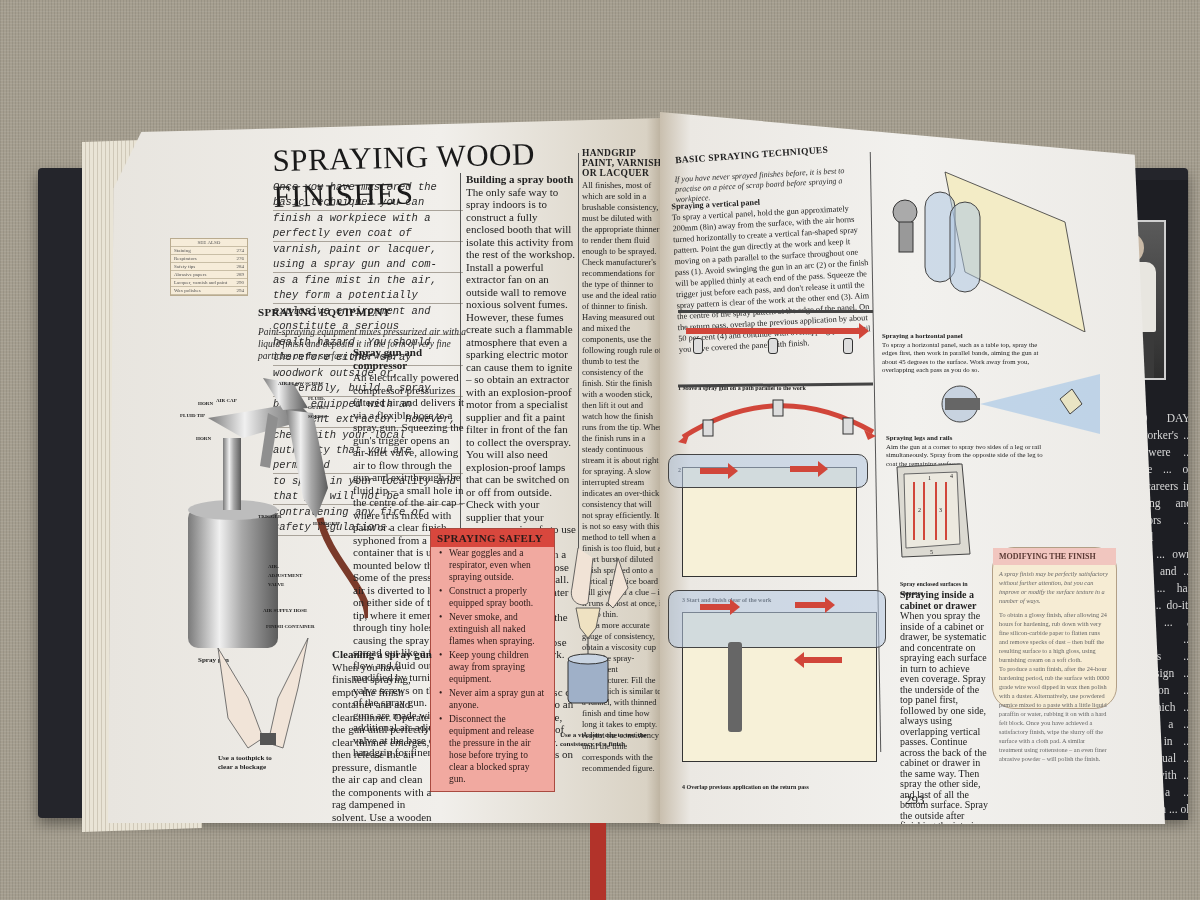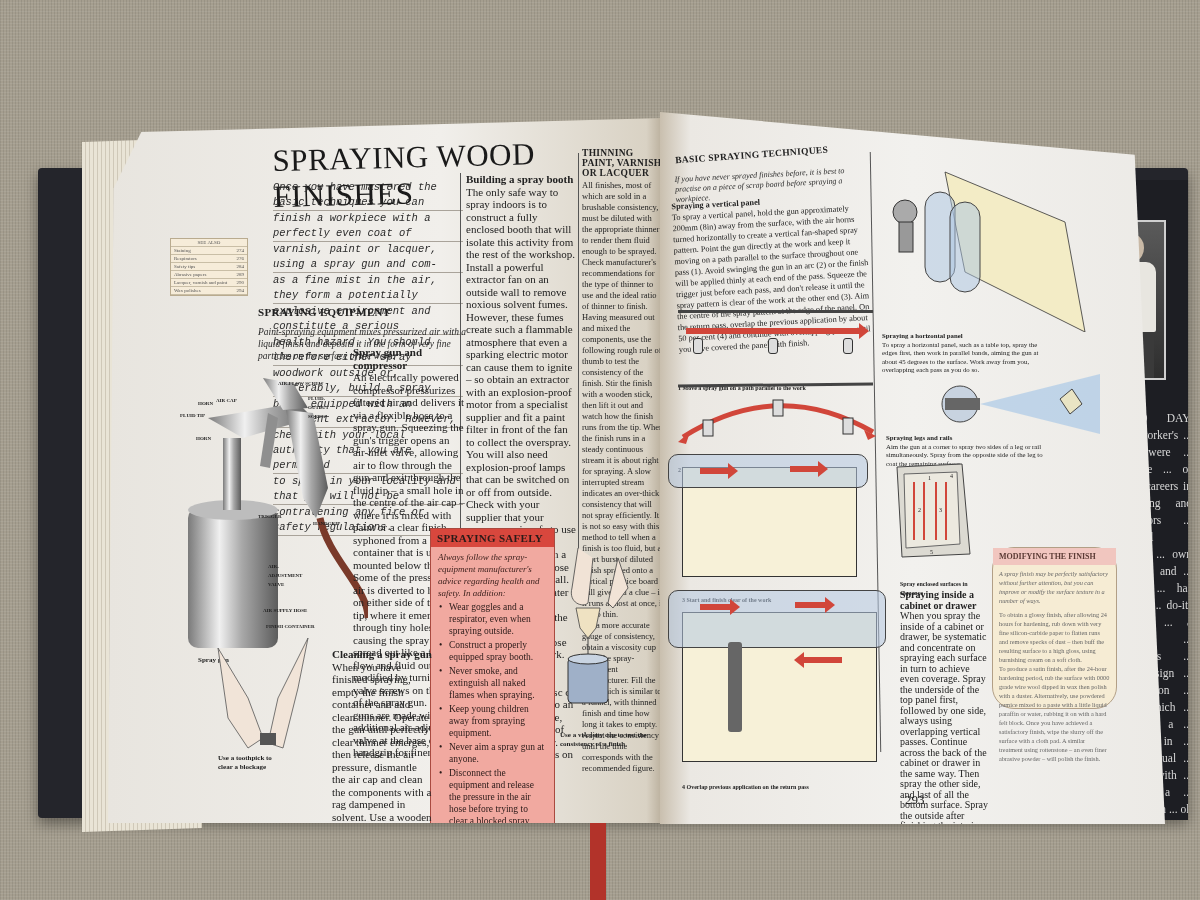--- a/index.html
+++ b/index.html
@@ -188,30 +188,29 @@
     <span>An electrically powered compressor pressurizes filtered air and delivers it via a flexible hose to a spray gun. Squeezing the gun's trigger opens an air-inlet valve, allowing air to flow through the gun and exit through the fluid tip – a small hole in the centre of the air cap – where it is mixed with paint or a clear finish syphoned from a sealed container that is usually mounted below the gun. Some of the pressurized air is diverted to horns on either side of the fluid tip, where it emerges through tiny holes causing the spray to spread out like a fan. Air flow and fluid output are modified by turning valve screws on the back of the spray gun. Some guns are made with an additional air-adjustment valve at the base of the handgrip for finer tuning.</span>
   </div>
 
   <div class="abs body" style="left:358px; top:55px; width:110px;">
     <b>Building a spray booth</b>
     <span>The only safe way to spray indoors is to construct a fully enclosed booth that will isolate this activity from the rest of the workshop. Install a powerful extractor fan on an outside wall to remove noxious solvent fumes. However, these fumes create such a flammable atmosphere that even a sparking electric motor can cause them to ignite – so obtain an extractor with an explosion-proof motor from a specialist supplier and fit a paint filter in front of the fan to collect the overspray. You will also need explosion-proof lamps that can be switched on or off from outside. Check with your supplier that your compressor is safe to use inside the booth, or install it outside with a connection for the hose fitted to the booth wall. Ideally, include a water trap at this point to prevent moisture in the pressurized air condensing in the hose and spoiling the work. To hold small workpieces, make a turntable, using a disc of chipboard screwed to an old swivel-chair base, and stand it in front of the filtered extractor. Support larger pieces on trestles.</span>
   </div>
 
   <div class="vrule" style="left:470px; top:35px; height:420px;"></div>
 
-  <div class="abs h2" style="left:474px; top:30px; width:80px; font-size:9.5px;">THINNING PAINT, VARNISH OR LACQUER</div>
+  <div class="abs h2" style="left:474px; top:30px; width:80px; font-size:9.5px;">HANDGRIP PAINT, VARNISH OR LACQUER</div>
   <div class="abs body" style="left:474px; top:62px; width:82px; font-size:8.5px; line-height:11px;">
     <span>All finishes, most of which are sold in a brushable consistency, must be diluted with the appropriate thinner to render them fluid enough to be sprayed. Check manufacturer's recommendations for the type of thinner to use and the ideal ratio of thinner to finish.</span><br>
     <span>Having measured out and mixed the components, use the following rough rule of thumb to test the consistency of the finish. Stir the finish with a wooden stick, then lift it out and watch how the finish runs from the tip. When the finish runs in a steady continuous stream it is about right for spraying. A slow interrupted stream indicates an over-thick consistency that will not spray efficiently. It is not so easy with this method to tell when a finish is too fluid, but a short burst of diluted finish sprayed onto a vertical practice board will give you a clue – if it runs almost at once, it is too thin.</span><br>
     <span>For a more accurate gauge of consistency, obtain a viscosity cup from the spray-equipment manufacturer. Fill the cup, which is similar to a funnel, with thinned finish and time how long it takes to empty. Adjust the consistency until the time corresponds with the recommended figure.</span>
   </div>
 
   <div class="abs safety" style="left:322px; top:410px; width:125px;">
     <div class="hd">SPRAYING SAFELY</div>
-    <div class="lead">Always follow the spray-equipment manufacturer's advice regarding health and safety. In addition:</div>
     <ul>
       <li>Wear goggles and a respirator, even when spraying outside.</li>
       <li>Construct a properly equipped spray booth.</li>
       <li>Never smoke, and extinguish all naked flames when spraying.</li>
       <li>Keep young children away from spraying equipment.</li>
       <li>Never aim a spray gun at anyone.</li>
       <li>Disconnect the equipment and release the pressure in the air hose before trying to clear a blocked spray gun.</li>
     </ul>
   </div>
 

